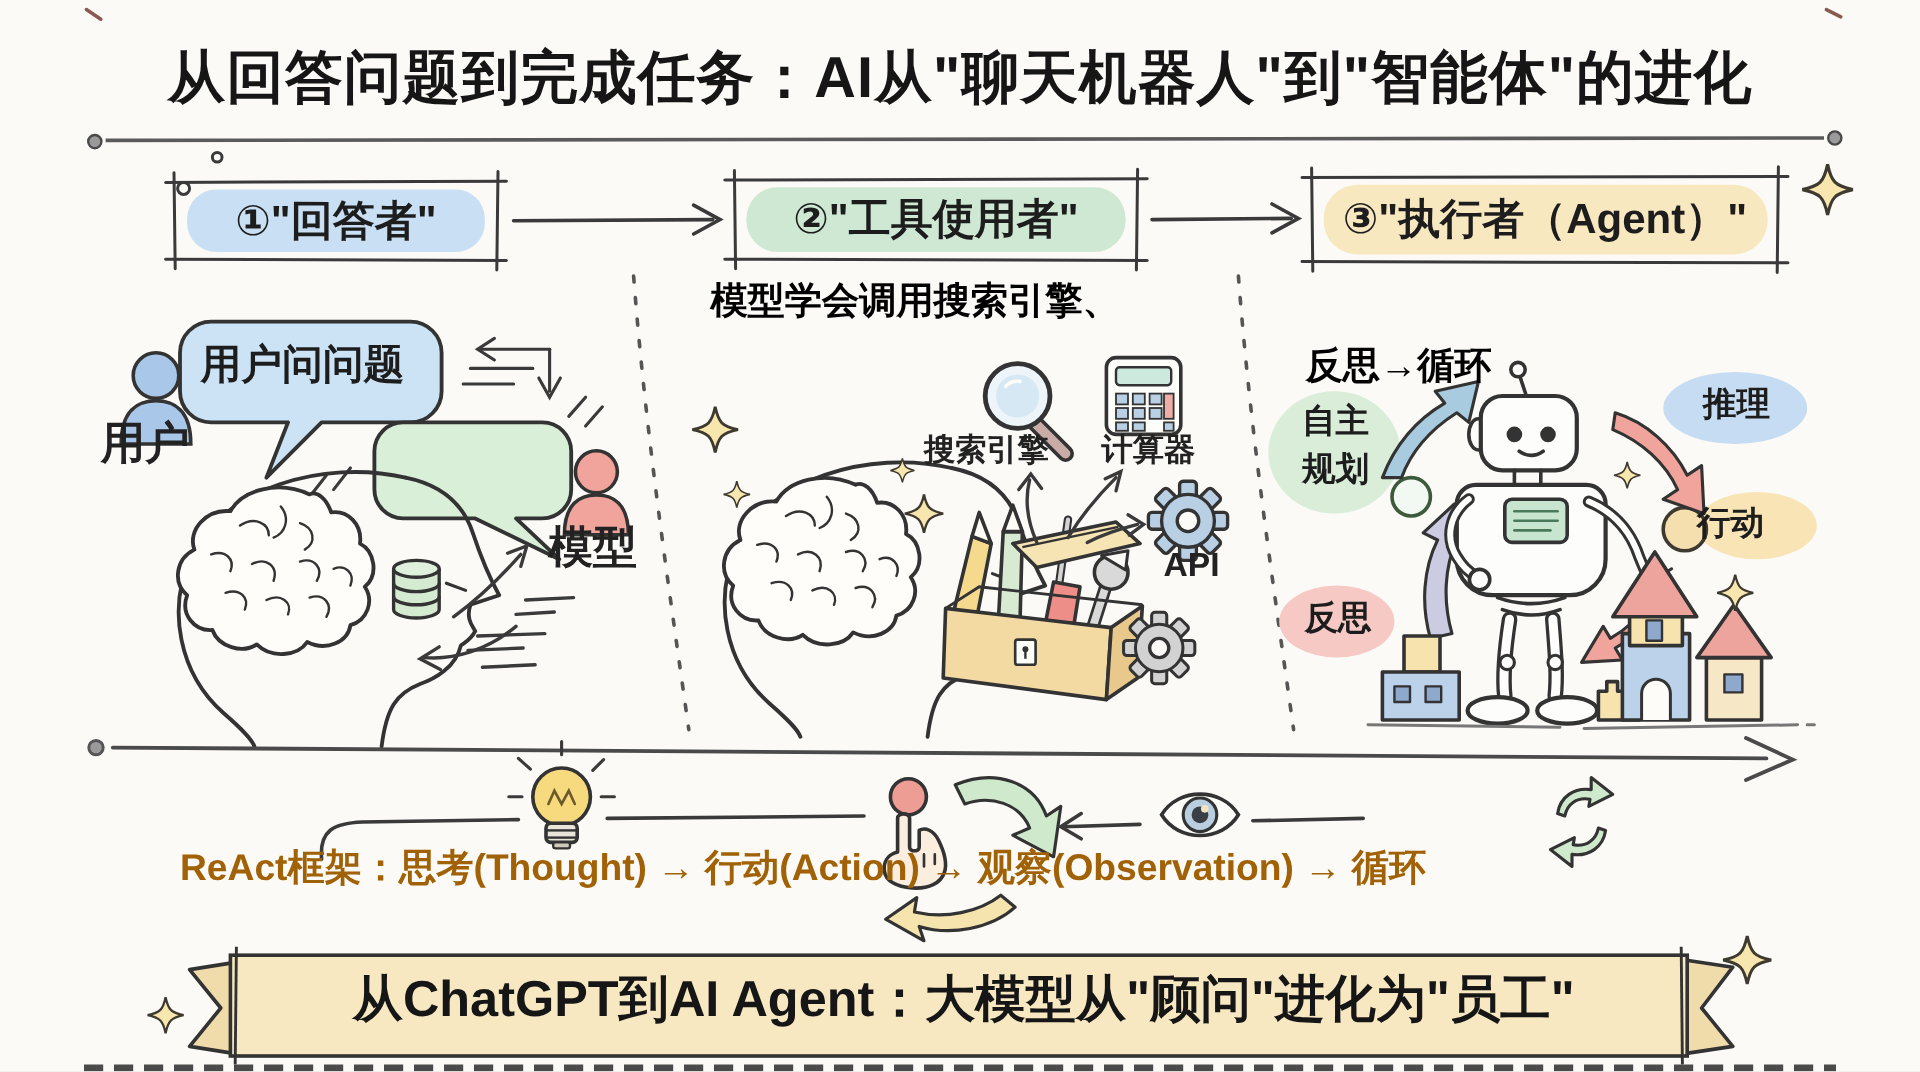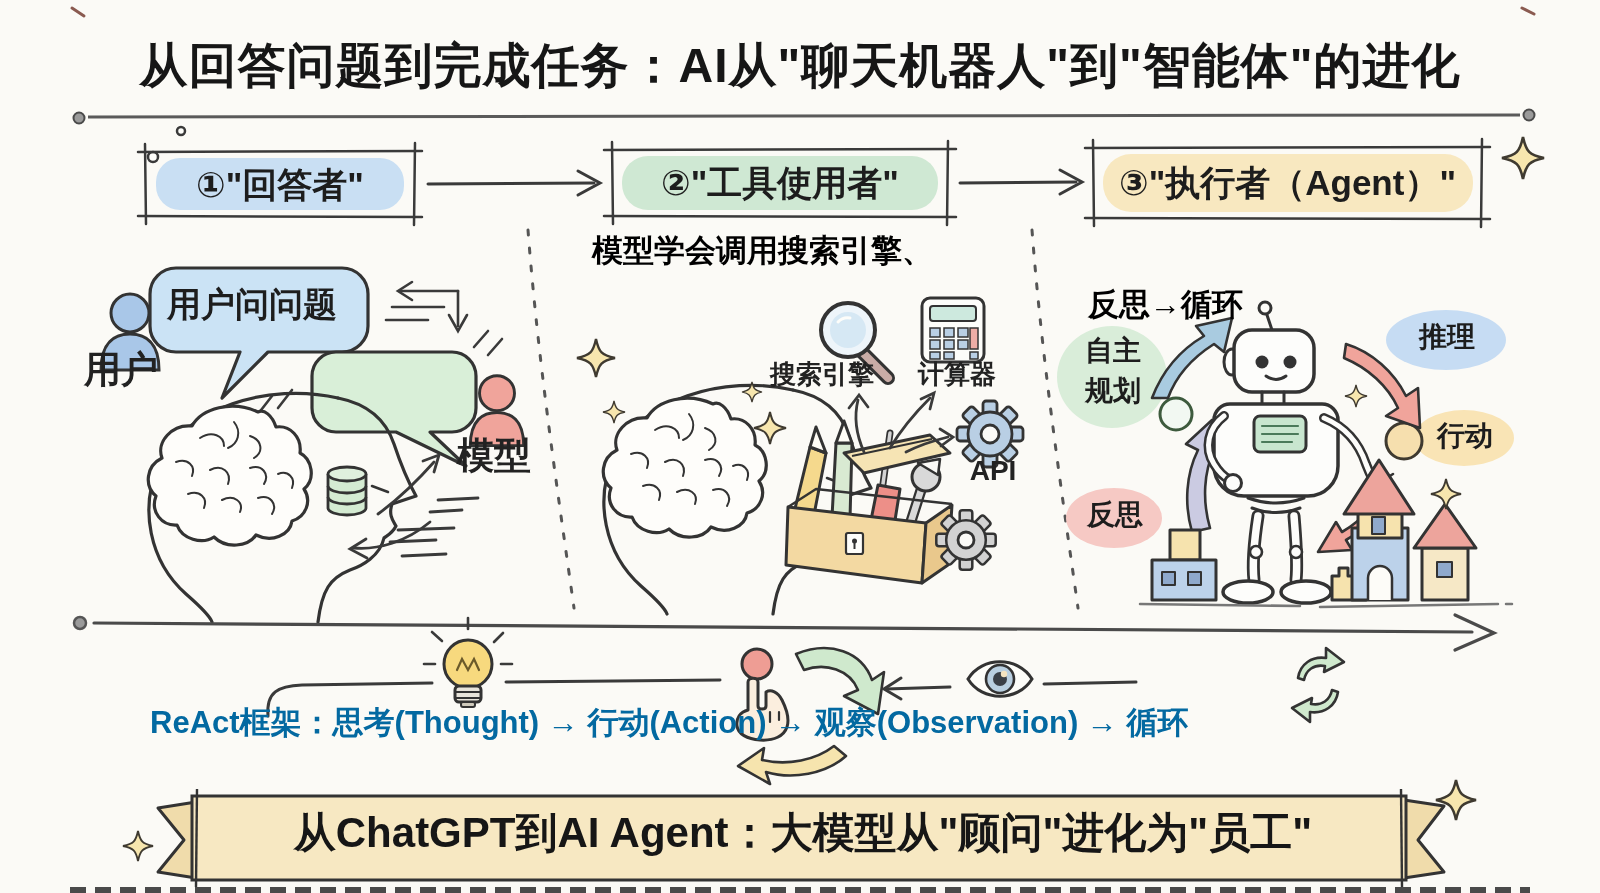--- a/index.html
+++ b/index.html
@@ -25,23 +25,23 @@
   #p2-d2{left:592px;top:274px;}
   #p2-search{left:748px;top:360px;width:126px;text-align:right;font-size:26px;}
   #p2-calc{left:902px;top:360px;width:110px;text-align:center;font-size:26px;}
   #p2-api{left:954px;top:456px;width:78px;text-align:center;font-size:28px;}
   #p3-d1{left:1060px;top:236px;}
   #p3-d2{left:1088px;top:276px;margin-top:12px;}
   .p3b{font-size:28px;color:#1d1d1d;}
   #p3-plan1{left:1062px;top:336px;width:102px;text-align:center;}
   #p3-plan2{left:1062px;top:376px;width:102px;text-align:center;}
   #p3-reason{left:1396px;top:322px;width:102px;text-align:center;}
-  #p3-action{left:1414px;top:421px;width:102px;text-align:center;}
+  #p3-action{left:1414px;top:421px;width:102px;text-align:left;}
   #p3-reflect{left:1064px;top:500px;width:102px;text-align:center;}
-  #react-line{left:150px;top:706px;font-size:31px;color:#0369a1;}
+  #react-line{left:150px;top:706px;font-size:31px;color:#a16207;}
   #banner-text{left:200px;top:810px;width:1206px;text-align:center;font-size:42px;font-weight:800;color:#161616;}
 </style>
 </head>
 <body>
 
 <div id="canvas">
 
 <svg id="art" viewBox="0 0 1600 893" xmlns="http://www.w3.org/2000/svg">
   <defs>
     <path id="spark" d="M0,-20 C3,-6 6,-3 20,0 C6,3 3,6 0,20 C-3,6 -6,3 -20,0 C-6,-3 -3,-6 0,-20 Z"></path>

